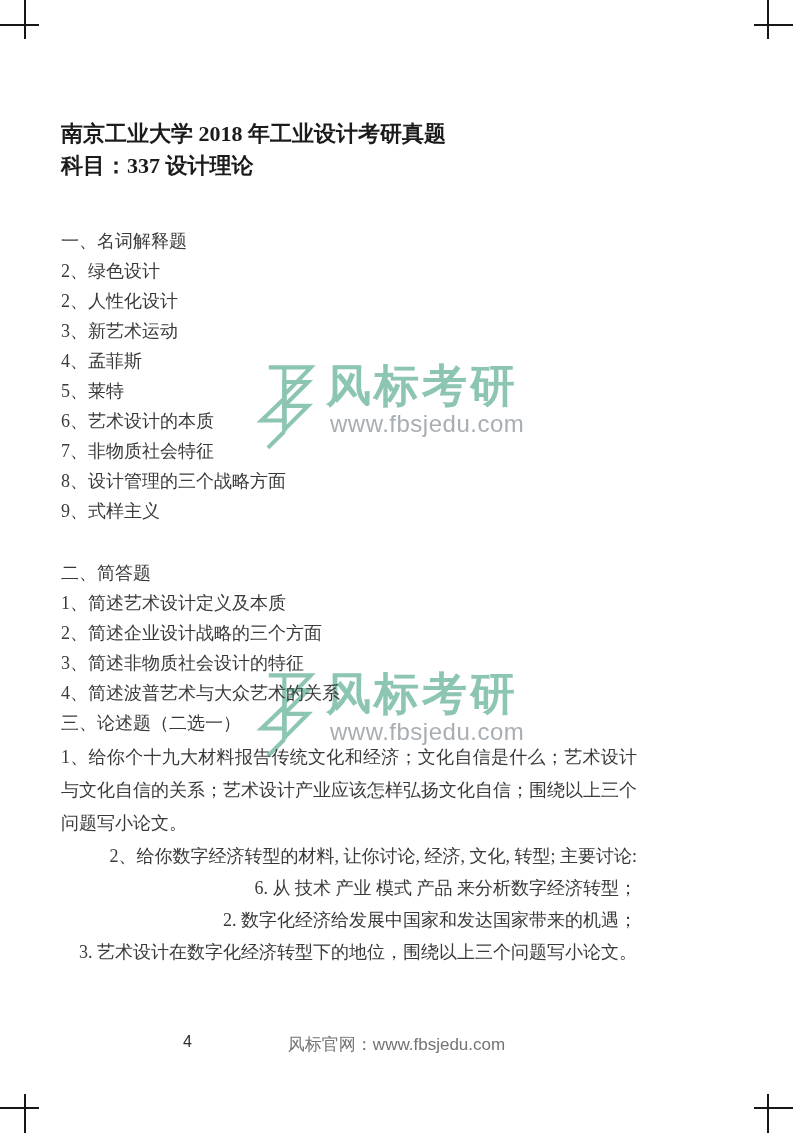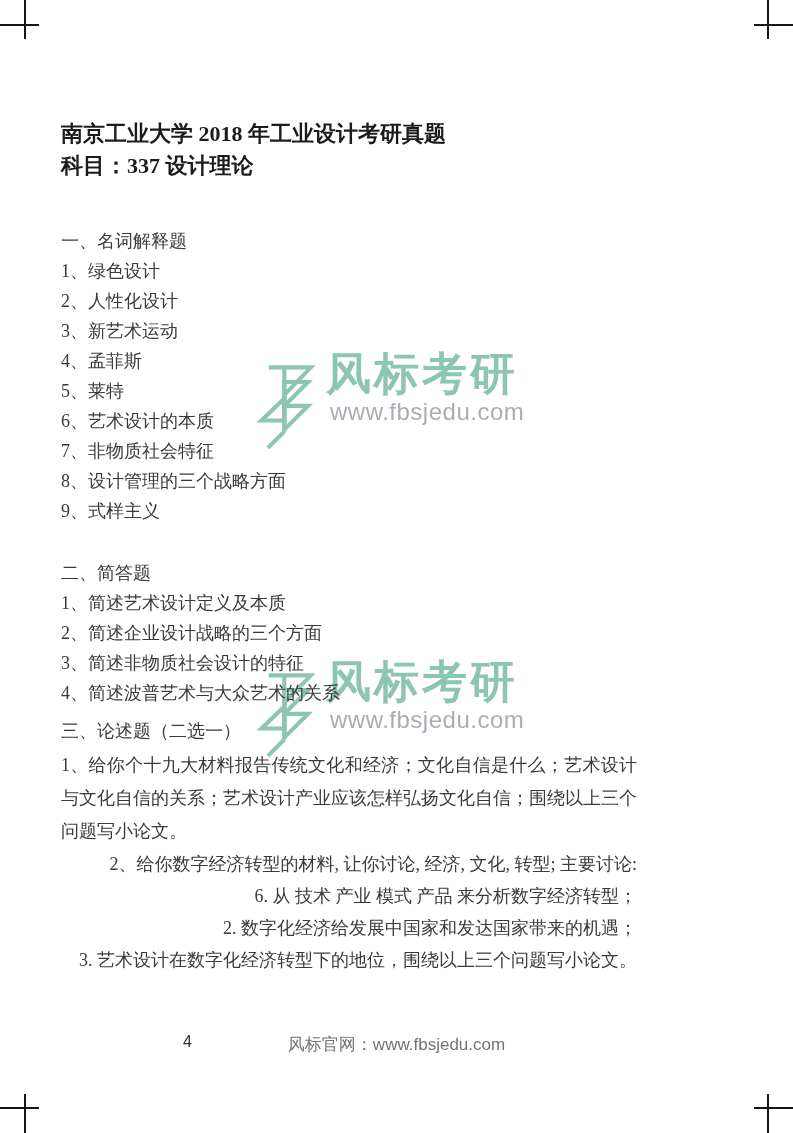--- a/index.html
+++ b/index.html
@@ -13,39 +13,39 @@
   .mark.v{width:2px;height:39px;}
   .mark.h{width:39px;height:2px;}
   
   .watermark{
     position:absolute;left:256px;width:290px;height:110px;
     z-index:0;pointer-events:none;
   }
   .wm-1{top:346px;}
   .wm-2{top:654px;}
   .wm-icon{position:absolute;left:0;top:8px;}
-  .wm-text{position:absolute;left:70px;top:4px;}
+  .wm-text{position:absolute;left:70px;top:16px;}
   .wm-brand{
     font-size:45px;line-height:48px;font-weight:600;
     color:#8cc5b2;letter-spacing:3px;white-space:nowrap;
   }
   .wm-url{
     font-size:24px;line-height:25px;color:#a8aeb3;
     letter-spacing:0.5px;white-space:nowrap;margin-top:1px;margin-left:4px;
   }
   
   .content{
     position:relative;z-index:1;
     padding:118px 105px 0 61px;width:576px;
     color:#3a3a3a;font-size:18px;font-family:Liberation Serif, serif;
   }
   .doc-title{color:#1b1b1b;font-weight:bold;font-size:22px;line-height:32px;}
   .section-1{margin-top:44px;}
   .section-2{margin-top:32px;}
-  .section-3{margin-top:8px;}
+  .section-3{margin-top:0;}
   .line{line-height:30px;}
   .sec3-head{line-height:30px;}
   .para{line-height:33px;text-align:justify;margin-top:3px;}
   .sub{line-height:32px;text-align:right;}
   
   .page-number{
     position:absolute;left:183px;top:1033px;z-index:1;
     font-size:16px;color:#2e2e2e;
   }
   .footer-note{
@@ -109,21 +109,21 @@
 
 <div class="content">
 
   <div class="doc-title">
     <div>南京工业大学 2018 年工业设计考研真题</div>
     <div>科目：337 设计理论</div>
   </div>
 
   <div class="section-1">
     <div class="line">一、名词解释题</div>
-    <div class="line">1、绿色设计</div>
+    <div class="line">2、绿色设计</div>
     <div class="line">2、人性化设计</div>
     <div class="line">3、新艺术运动</div>
     <div class="line">4、孟菲斯</div>
     <div class="line">5、莱特</div>
     <div class="line">6、艺术设计的本质</div>
     <div class="line">7、非物质社会特征</div>
     <div class="line">8、设计管理的三个战略方面</div>
     <div class="line">9、式样主义</div>
   </div>
 

